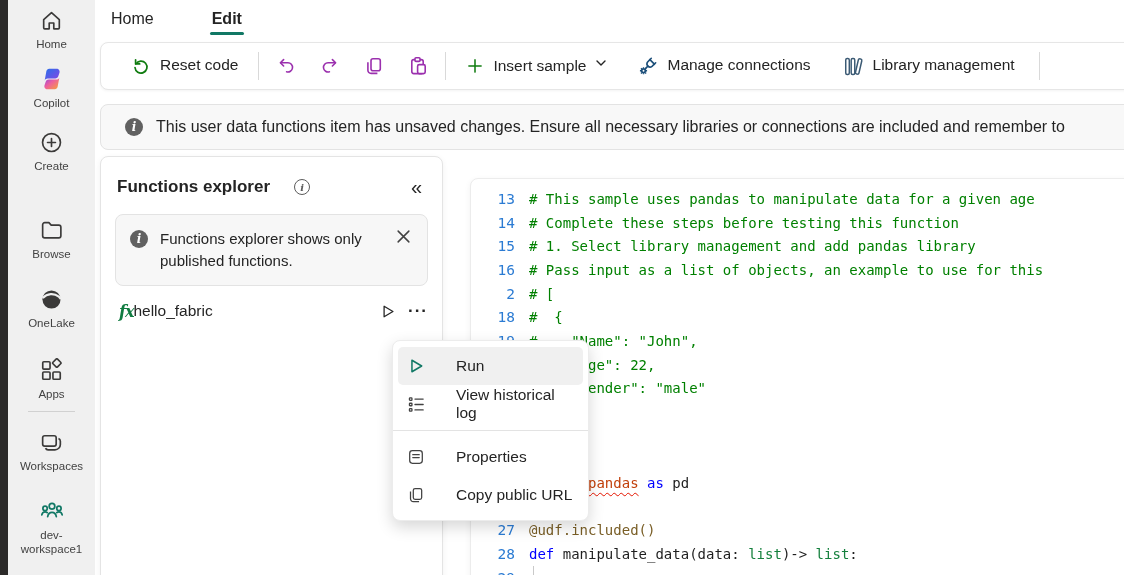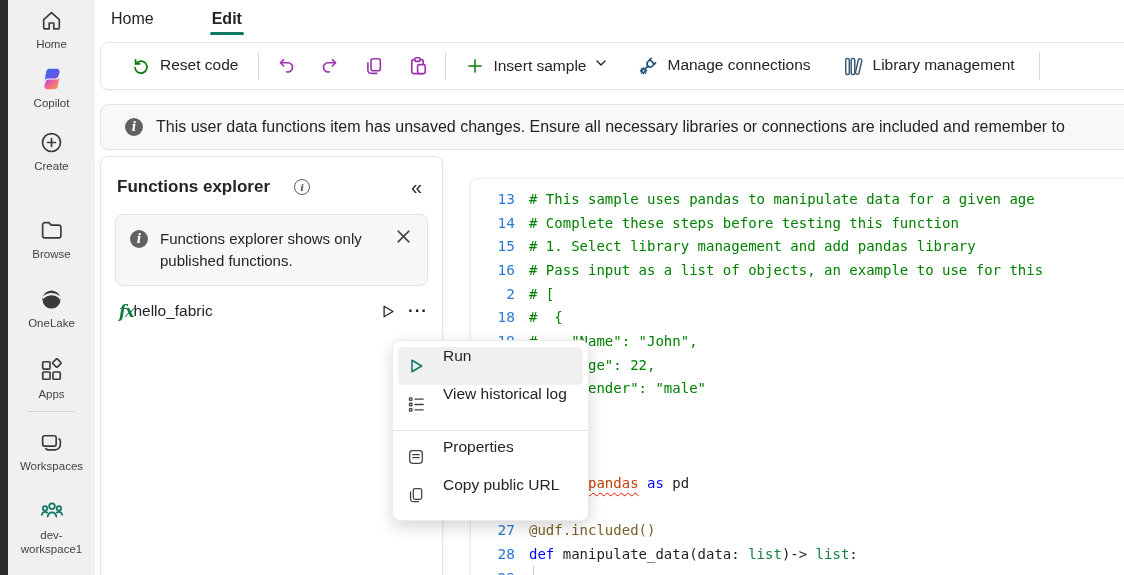--- a/index.html
+++ b/index.html
@@ -66,21 +66,21 @@
   .tok-kw { color:#0000ff; }
   .tok-ty { color:#15803d; }
   .tok-dec { color:#795E26; }
   .tok-pl { color:#1f1f1f; }
   .tok-sq { color:#c2410c; text-decoration:underline wavy #e51400 1px; text-underline-offset:3.5px; }
   .code-row.guide:after { content:""; position:absolute; left:62px; top:0; bottom:-6px; border-left:1px solid #c9c9c9; }
 
   
   .menu { position:absolute; left:392px; top:340px; width:197px; background:#fff; border-radius:8px;
           border:1px solid #ececec; box-shadow:0 6px 16px rgba(0,0,0,.16); padding:6px 0; z-index:10; }
-  .menu-item { display:flex; gap:17px; height:38px; margin:0 5px; padding:0 8px;
+  .menu-item { display:flex; align-items:center; gap:30px; height:38px; margin:0 5px; padding:0 8px;
                border-radius:5px; font-size:15.5px; cursor:pointer; }
   .menu-item.hover { background:#f0f0f0; }
   .menu-item .mi { flex:none; width:20px; display:flex; align-items:center; justify-content:center; }
   .menu-sep { border-top:1px solid #e3e3e3; margin:7px 0; }
 
   svg { display:block; }
 </style>
 </head>
 <body>
 

